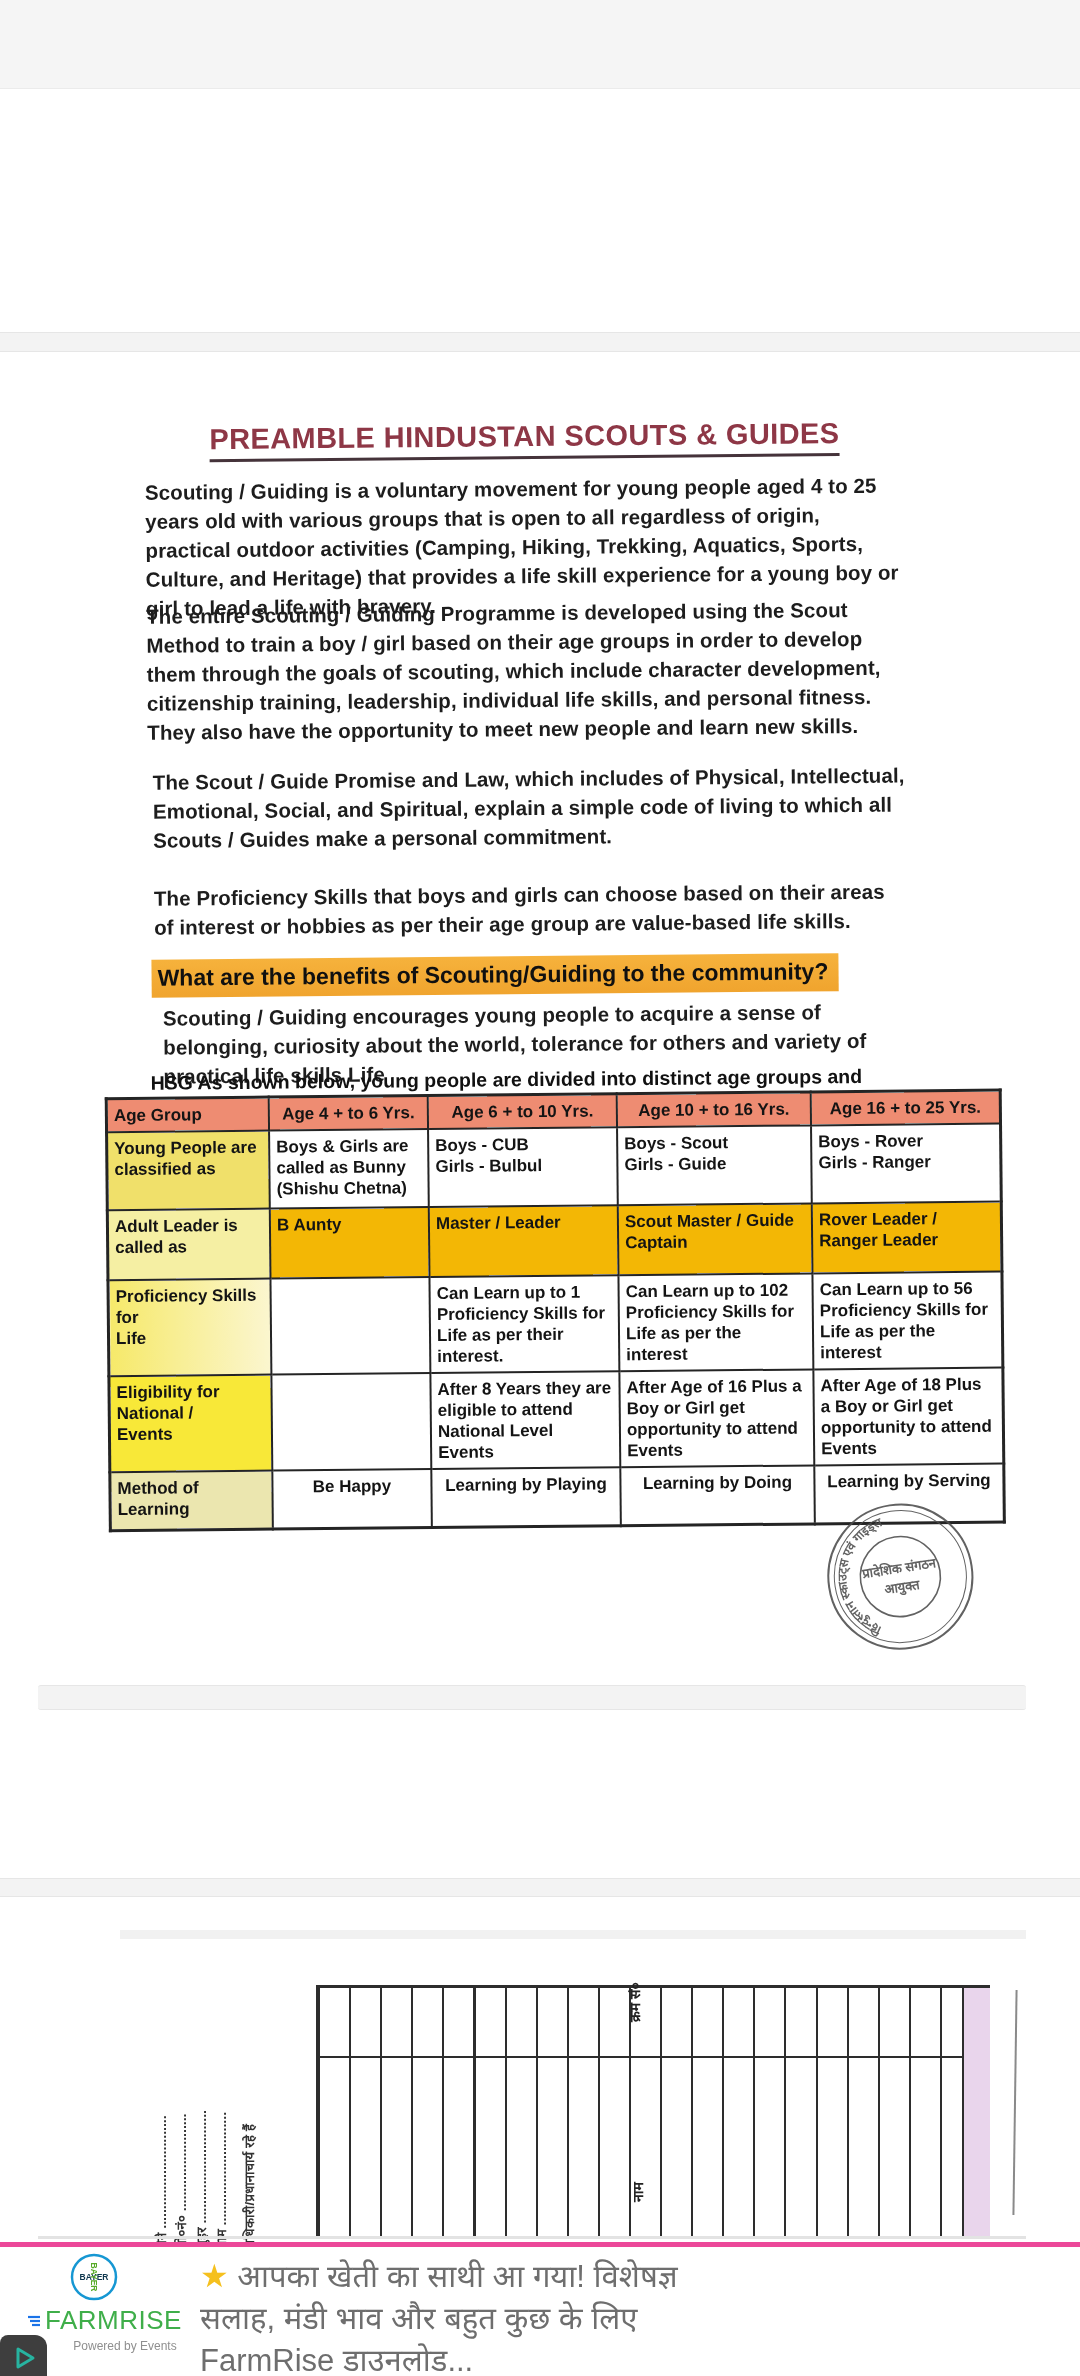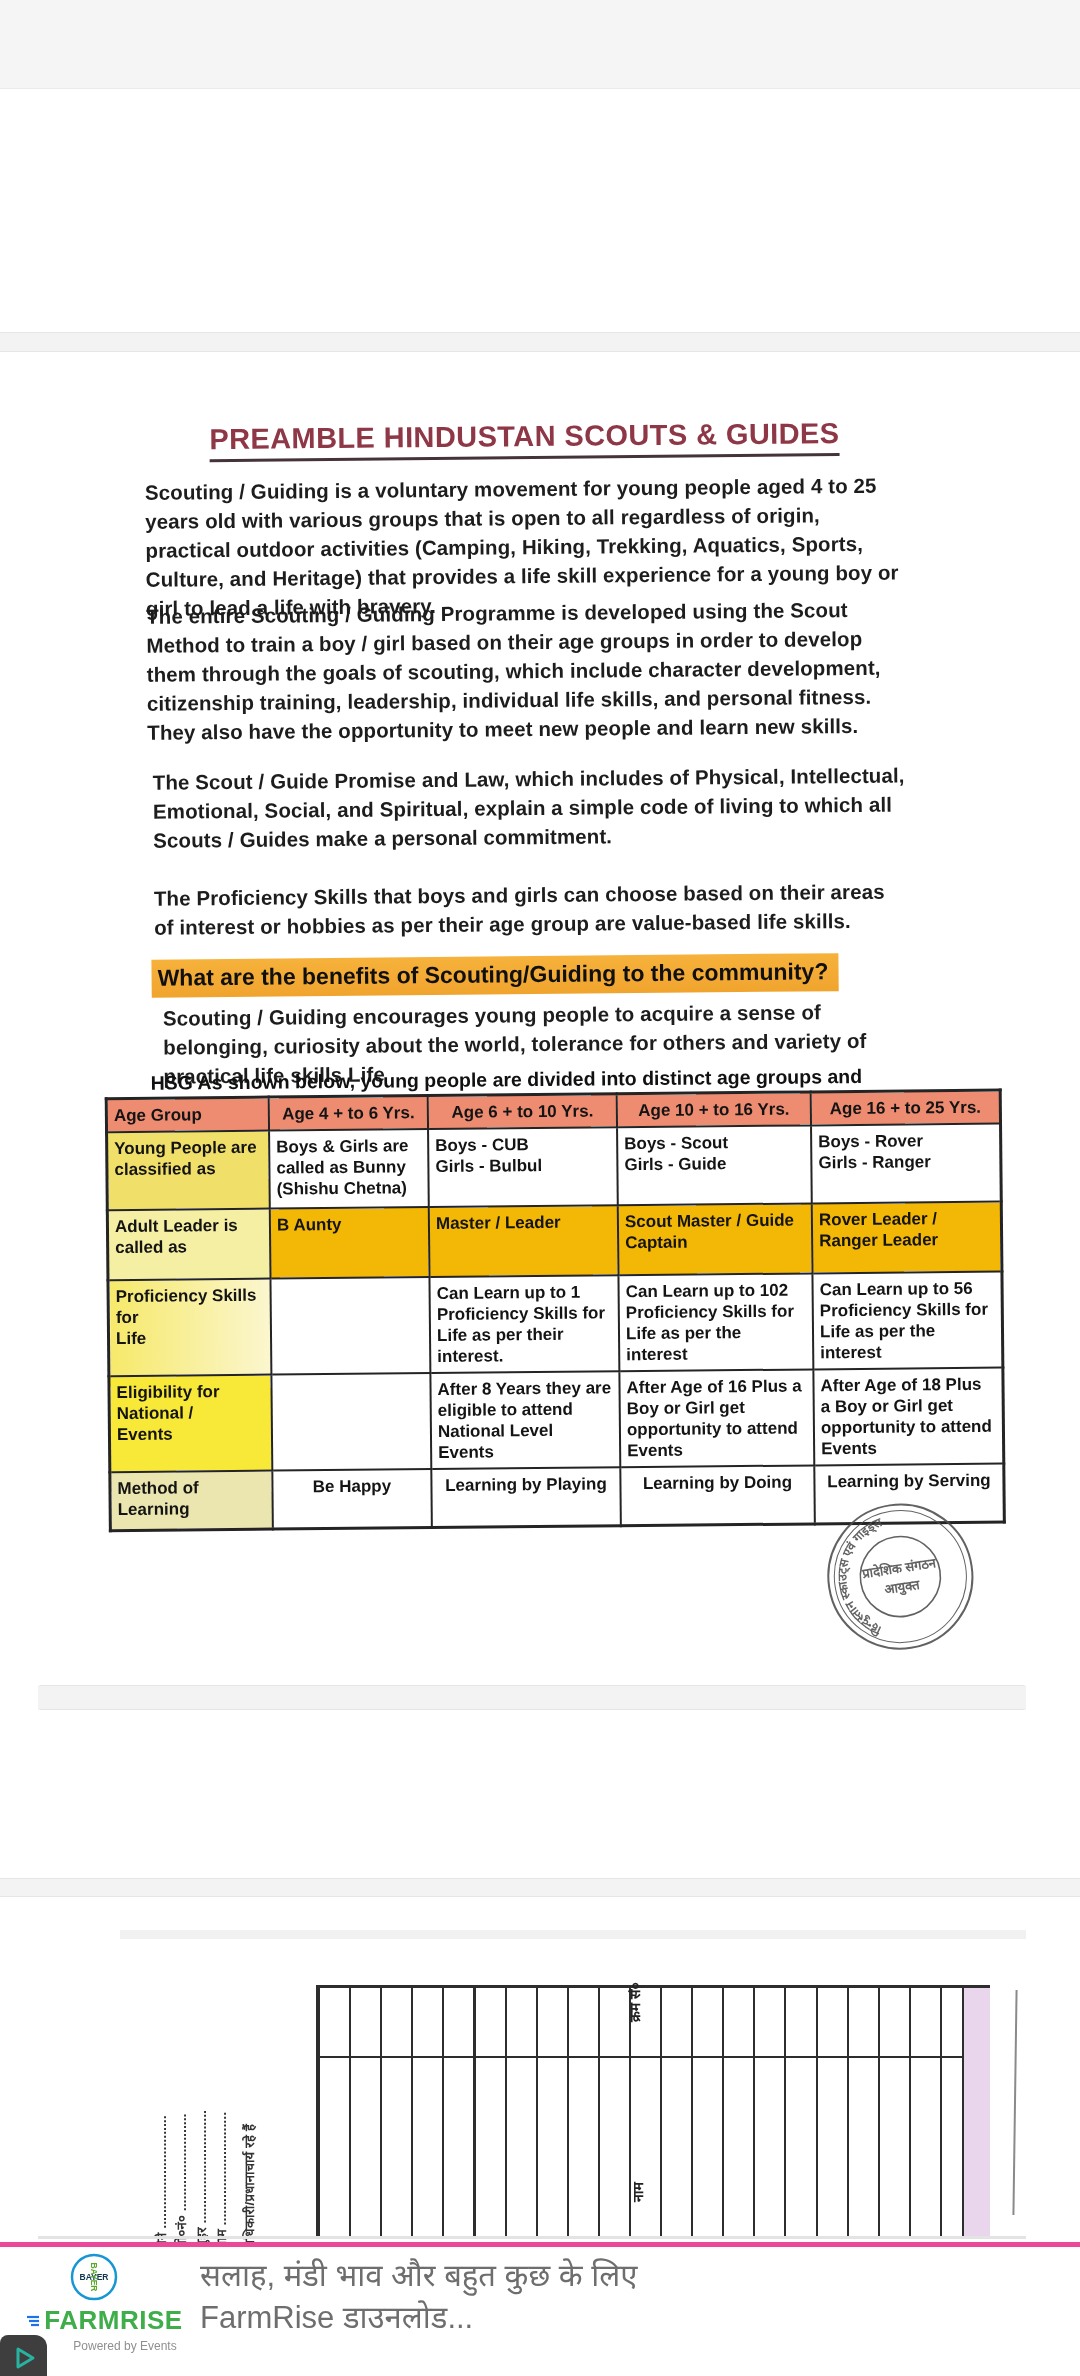--- a/index.html
+++ b/index.html
@@ -91,21 +91,21 @@
   .ad{left:0;top:2242px;width:1080px;height:134px;background:#ffffff;border-top:5px solid #ec4899;}
   .ad-text{position:absolute;left:200px;top:8px;width:600px;color:#6e6e6e;
            font-size:31px;line-height:42px;font-weight:500;}
   .ad-star{color:#f5c01e;font-size:32px;}
   .cta{
     position:absolute;left:796px;top:8px;width:259px;height:108px;border-radius:16px;
     background:#2d7bf7;color:#ffffff;font-size:38px;font-weight:600;
     display:flex;align-items:center;justify-content:center;cursor:pointer;
   }
   .brand{position:absolute;left:20px;top:58px;width:170px;text-align:center;
-         color:#3fae4a;font-size:26px;font-weight:700;letter-spacing:.5px;white-space:nowrap;}
+         color:#3fae4a;font-size:26px;font-weight:400;letter-spacing:.5px;white-space:nowrap;}
   .powered{position:absolute;left:60px;top:92px;width:130px;text-align:center;
            color:#8f8f8f;font-size:12px;}
   .bayer-logo{position:absolute;left:70px;top:6px;}
   .adchoice{
     position:absolute;left:0;top:88px;width:47px;height:46px;background:#3e3e3e;
     border-radius:8px 12px 0 0;display:flex;align-items:center;justify-content:center;cursor:pointer;
   }
 </style>
 </head>
 <body>
@@ -243,17 +243,18 @@
   </div>
   <div class="powered">Powered by Events</div>
 
   <div class="adchoice">
     <svg width="26" height="26" viewBox="0 0 26 26">
       <polygon points="7,4 22,13 7,22" fill="none" stroke="#27b3a0" stroke-width="3" stroke-linejoin="round"></polygon>
     </svg>
   </div>
 
   <div class="ad-text">
+    <div><span class="ad-star">★</span> <span>आपका खेती का साथी आ गया! विशेषज्ञ</span></div>
     <div>सलाह, मंडी भाव और बहुत कुछ के लिए</div>
     <div>FarmRise डाउनलोड...</div>
   </div>
 
 </div>
 
 </body></html>

